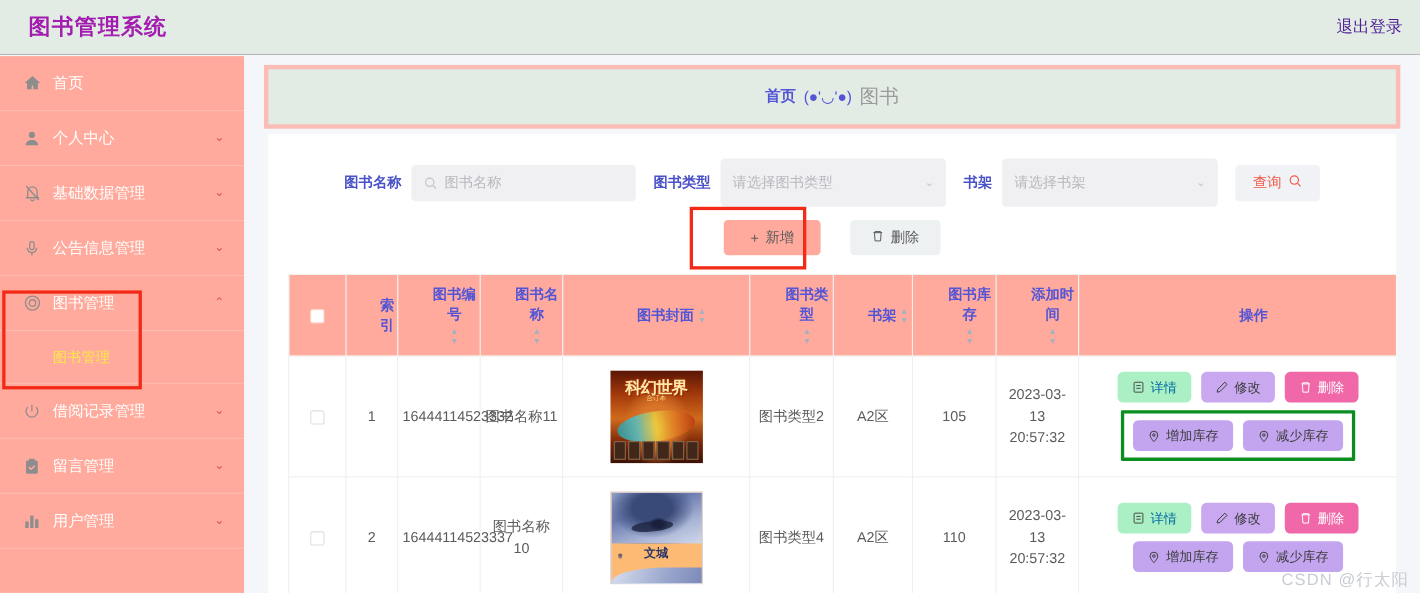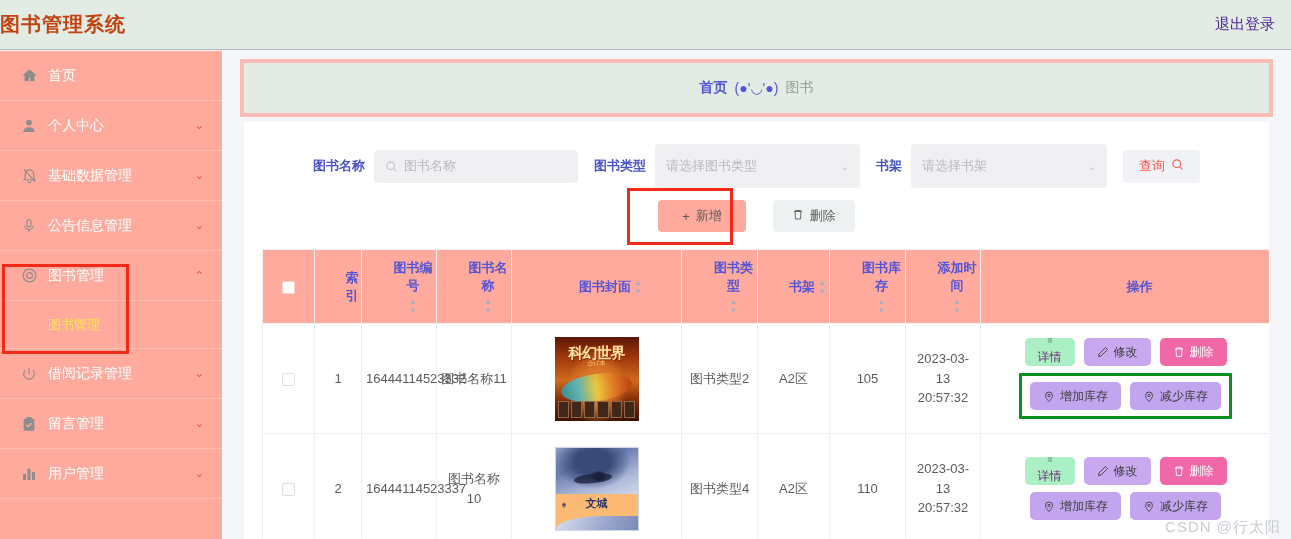--- a/index.html
+++ b/index.html
@@ -12,21 +12,22 @@
   .app { position: relative; width: 1291px; height: 539px; }
 
   
   .topbar {
     position: absolute; left: 0; top: 0; width: 1291px; height: 50px;
     background: #e2ece5;
     border-bottom: 1px solid #b8b8b8;
     display: flex; align-items: center;
   }
   .brand {
-    font-size: 20px; font-weight: bold; color: #c2410c;
+    margin-left: 26px;
+    font-size: 20px; font-weight: bold; color: #a21caf;
     letter-spacing: 1px;
   }
   .topbar-right {
     margin-left: auto; display: flex; align-items: center; height: 50px;
   }
   .user-box {
     border: 3px solid #f32a17;
     padding: 7px 16px 8px 16px;
     margin-right: 8px;
     display: flex; align-items: center;
@@ -77,21 +78,21 @@
     padding: 10px 18px 0 18px;
   }
   .crumb-bar {
     height: 50px; background: #e2ece5;
     display: flex; align-items: center; justify-content: center;
     box-shadow: 0 0 0 4px rgba(255,140,125,.55);
     margin: 2px 4px 4px 4px;
   }
   .crumb-home { color: #5355d6; font-size: 14px; font-weight: bold; cursor: pointer; }
   .crumb-sep { color: #5355d6; font-size: 14px; margin: 0 7px; }
-  .crumb-cur { color: #9b9b9b; font-size: 14px; font-family: Liberation Mono, monospace; }
+  .crumb-cur { color: #9b9b9b; font-size: 18px; font-family: Liberation Mono, monospace; }
 
   .panel {
     background: #ffffff;
     height: 420px;
     padding: 16px 0 0 0;
     margin: 9px 4px 0 4px;
     position: relative;
     overflow: hidden;
   }
 
@@ -229,21 +230,21 @@
 
   
   .ops { display: flex; flex-direction: column; align-items: center; gap: 7px; }
   .ops-line { display: flex; align-items: center; justify-content: center; gap: 9px; }
   .obtn {
     border-radius: 5px; height: 28px; font-size: 12px;
     display: inline-flex; align-items: center; gap: 5px;
     padding: 0 13px; cursor: pointer; white-space: nowrap;
   }
   .obtn svg { display: block; }
-  .b-detail { background: #aaf0c4; color: #701a75; flex-direction: column; }
+  .b-detail { background: #aaf0c4; color: #0369a1; }
   .b-edit   { background: #c9a8f0; color: #3d3d3d; }
   .b-del    { background: #f068a8; color: #ffffff; }
   .b-stock  { background: #c3a4ef; color: #3d3d3d; }
   .ops-hl {
     border: 3px solid #0a8f1e; padding: 6px 8px; border-radius: 1px;
   }
 
   .watermark {
     position: absolute; right: 10px; bottom: 2px;
     font-size: 15px; color: #c9ccd4; letter-spacing: 1px;

